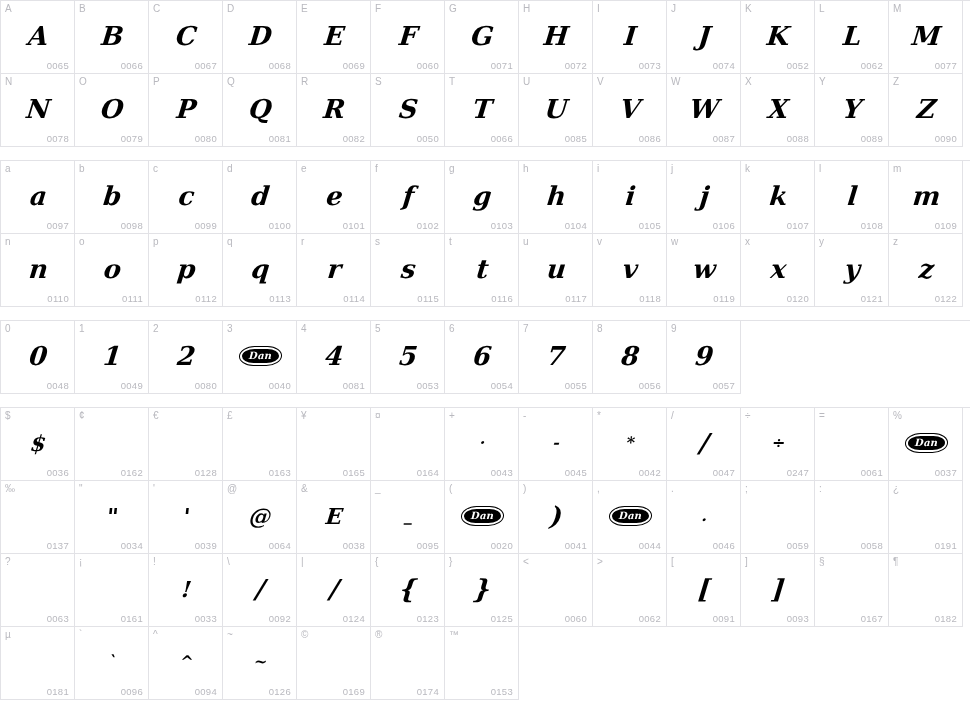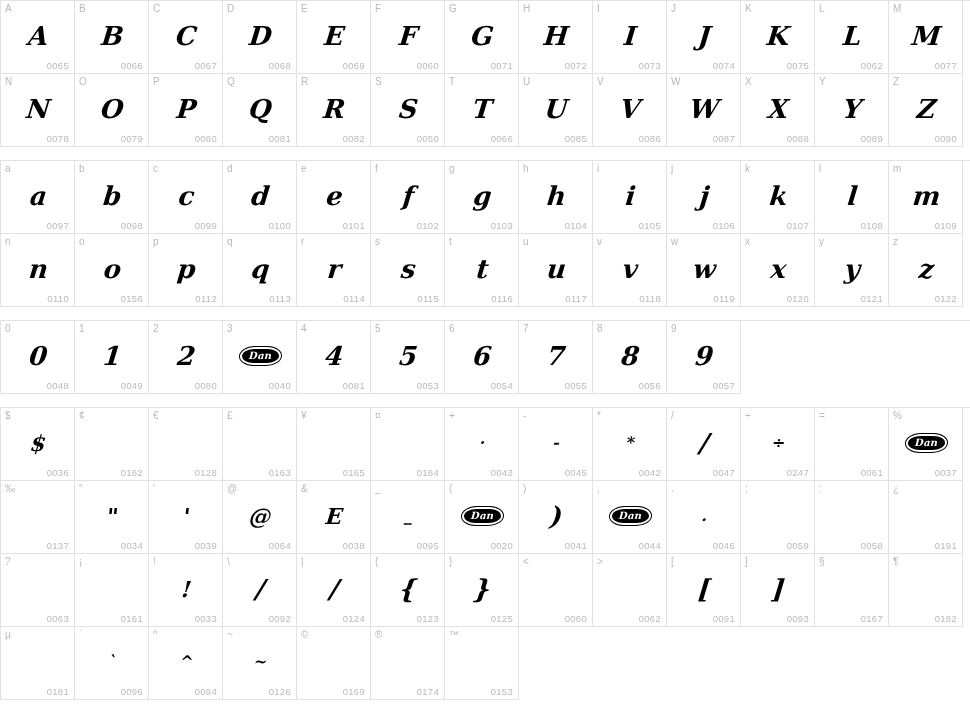--- a/index.html
+++ b/index.html
@@ -162,21 +162,21 @@
         <div class="code">0073</div>
       </div>
       <div class="cell">
         <div class="ch-label">J</div>
         <div class="glyph">J</div>
         <div class="code">0074</div>
       </div>
       <div class="cell">
         <div class="ch-label">K</div>
         <div class="glyph">K</div>
-        <div class="code">0075</div>
+        <div class="code">0052</div>
       </div>
       <div class="cell">
         <div class="ch-label">L</div>
         <div class="glyph">L</div>
         <div class="code">0062</div>
       </div>
       <div class="cell">
         <div class="ch-label">M</div>
         <div class="glyph">M</div>
         <div class="code">0077</div>
@@ -315,21 +315,21 @@
         <div class="code">0109</div>
       </div>
       <div class="cell">
         <div class="ch-label">n</div>
         <div class="glyph">n</div>
         <div class="code">0110</div>
       </div>
       <div class="cell">
         <div class="ch-label">o</div>
         <div class="glyph">o</div>
-        <div class="code">0156</div>
+        <div class="code">0111</div>
       </div>
       <div class="cell">
         <div class="ch-label">p</div>
         <div class="glyph">p</div>
         <div class="code">0112</div>
       </div>
       <div class="cell">
         <div class="ch-label">q</div>
         <div class="glyph">q</div>
         <div class="code">0113</div>

